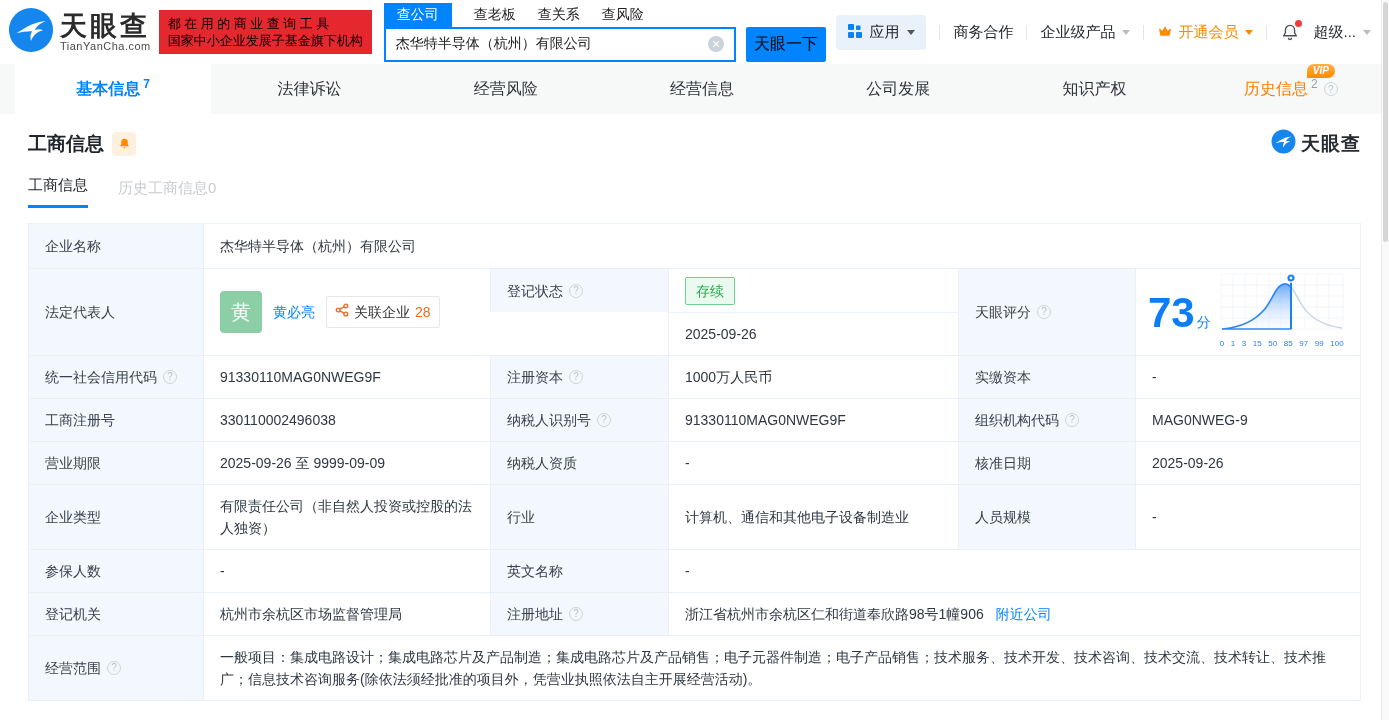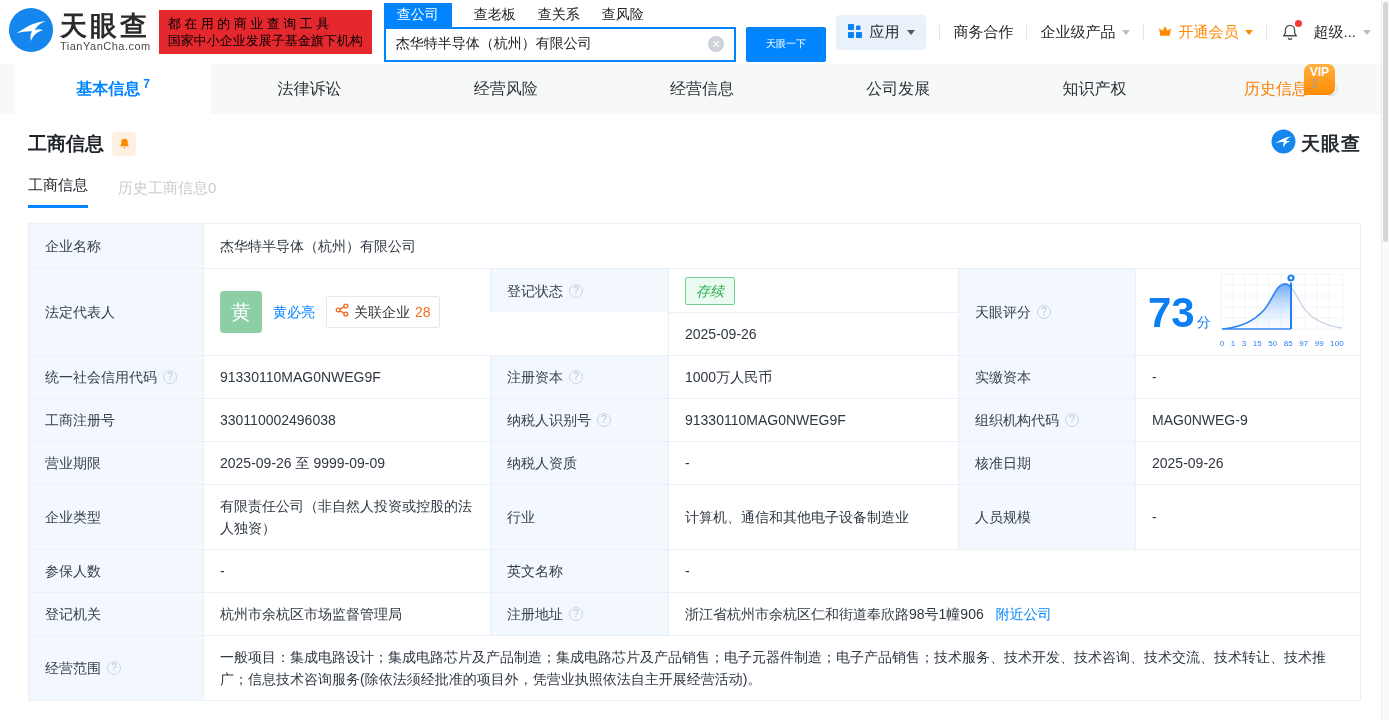--- a/index.html
+++ b/index.html
@@ -15,43 +15,43 @@
   .slogan .l1 { letter-spacing:3.5px; }
   .search-block { margin-left:12px; width:442px; }
   .stabs { display:flex; align-items:flex-end; gap:22px; font-size:14px; }
   .stab { color:#222; padding:3px 0; cursor:pointer; }
   .stab.active { background:#0084ff; color:#fff; padding:3px 13px; }
   .srow { display:flex; }
   .sinput { width:362px; height:35px; border:2px solid #0084ff; display:flex; align-items:center; padding:0 10px; background:#fff; }
   .sinput input { flex:1; border:none; outline:none; font-size:14px; color:#222; font-family:inherit; background:transparent; }
   .clear-ic { width:16px; height:16px; border-radius:50%; background:#ccd2da; color:#fff; font-size:11px;
     display:flex; align-items:center; justify-content:center; cursor:pointer; }
-  .search-btn { width:82px; height:35px; margin-left:10px; background:#0084ff; color:#ffffff; border:none;
-    font-size:10px; border-radius:2px; cursor:pointer; font-family:inherit; }
+  .search-btn { width:82px; height:35px; margin-left:10px; background:#0084ff; color:#000000; border:none;
+    font-size:16px; border-radius:2px; cursor:pointer; font-family:inherit; }
   .rmenu { margin-left:auto; margin-right:18px; display:flex; align-items:center; gap:13px; font-size:15px; color:#24292e; white-space:nowrap; }
   .chip-apps { display:flex; align-items:center; gap:6px; background:#e9f1fb; border-radius:4px; padding:8px 11px; cursor:pointer; }
   .caret { width:0; height:0; border-left:4.5px solid transparent; border-right:4.5px solid transparent; border-top:5px solid #555; margin-left:2px; }
   .caret.lt { border-top-color:#b9bec4; }
   .caret.or { border-top-color:#ff8a00; }
   .sep { width:1px; height:15px; background:#e4e7ea; }
   .menu-item { cursor:pointer; display:flex; align-items:center; gap:5px; }
   .vip-link { color:#ff8a00; }
   .bell-wrap { position:relative; cursor:pointer; display:flex; }
   .red-dot { position:absolute; top:-2px; right:-2px; width:7px; height:7px; border-radius:50%; background:#f23c3c; }
 
   
   .navtabs { height:50px; background:#f7f8f8; display:flex; padding-left:15px; }
   .navtab { flex:1; display:flex; align-items:center; justify-content:center; font-size:16px; color:#2f333a; cursor:pointer; position:relative; }
   .navtab.active { background:#fff; color:#0084ff; font-weight:700; }
   .ncount { font-size:12px; margin-left:3px; transform:translateY(-5px); color:#0084ff; }
   .navtab.history { color:#ff7c00; }
   .navtab.history .ncount { color:#9aa0a6; }
   .lblwrap { position:relative; }
   .viptag { position:absolute; top:-15px; right:-27px; background:linear-gradient(180deg,#ffb143,#ff8a00);
-    color:#fff; font-size:12px; font-weight:700; padding:1px 6px 16px; border-radius:7px 7px 7px 0; }
+    color:#fff; font-size:10px; font-weight:700; font-style:italic; padding:1px 6px 2px; border-radius:7px 7px 7px 0; }
   .help-q { display:inline-flex; width:14px; height:14px; border-radius:50%; border:1px solid #ccd6e0; color:#b8c3cf;
     font-size:10px; align-items:center; justify-content:center; margin-left:6px; flex:none; }
 
   
   main { padding:0 28px; }
   .sechead { display:flex; align-items:center; margin-top:15px; }
   .sec-title { font-size:19px; font-weight:700; color:#22262c; }
   .bellbadge { width:24px; height:24px; background:#fdf0e1; border-radius:4px; margin-left:8px;
     display:flex; align-items:center; justify-content:center; cursor:pointer; }
   .sec-logo { margin-left:auto; display:flex; align-items:center; gap:5px; }
@@ -79,21 +79,21 @@
   .cell:first-child { border-left:none; }
   .lbl { background:#f2f8fd; color:#38414d; }
   .span5 { grid-column:2/7; }
   .span3v { grid-column:4/7; }
   .trow.r1 .cell { min-height:44px; }
 
   .trow.legal { grid-template-rows:43px 43px; }
   .c-rep-l { grid-column:1; grid-row:1/3; }
   .c-rep-v { grid-column:2; grid-row:1/3; gap:11px; }
   .c-st-l  { grid-column:3; grid-row:1; }
-  .c-st-v  { grid-column:4; grid-row:1;font-style:italic; }
+  .c-st-v  { grid-column:4; grid-row:1; }
   .c-sc-l  { grid-column:5; grid-row:1/3; }
   .c-sc-v  { grid-column:6; grid-row:1/3; padding:4px 8px 2px 12px; gap:9px; }
   .c-es-l  { grid-column:3; grid-row:2; border-top:1px solid #e9f0f7; }
   .c-es-v  { grid-column:4; grid-row:2; border-top:1px solid #e9f0f7; }
 
   .avatar { width:42px; height:42px; border-radius:4px; background:#8ccfa6; color:#fff; font-size:20px;
     display:flex; align-items:center; justify-content:center; flex:none; }
   .rep-name { color:#0084ff; cursor:pointer; }
   .rel-badge { display:inline-flex; align-items:center; gap:5px; border:1px solid #e5e8ec; border-radius:2px;
     padding:4px 8px; font-size:14px; color:#333; cursor:pointer; background:#fff; }

